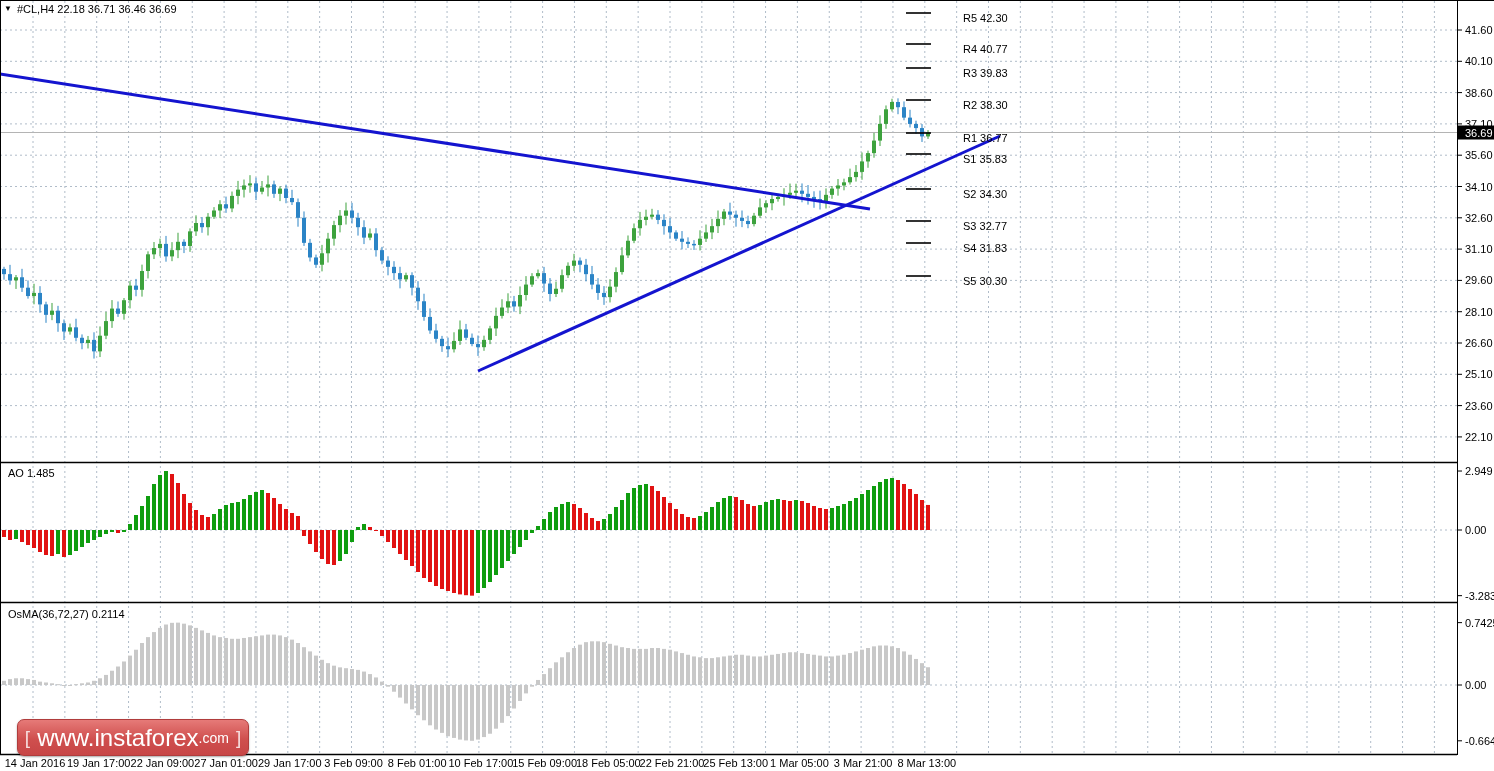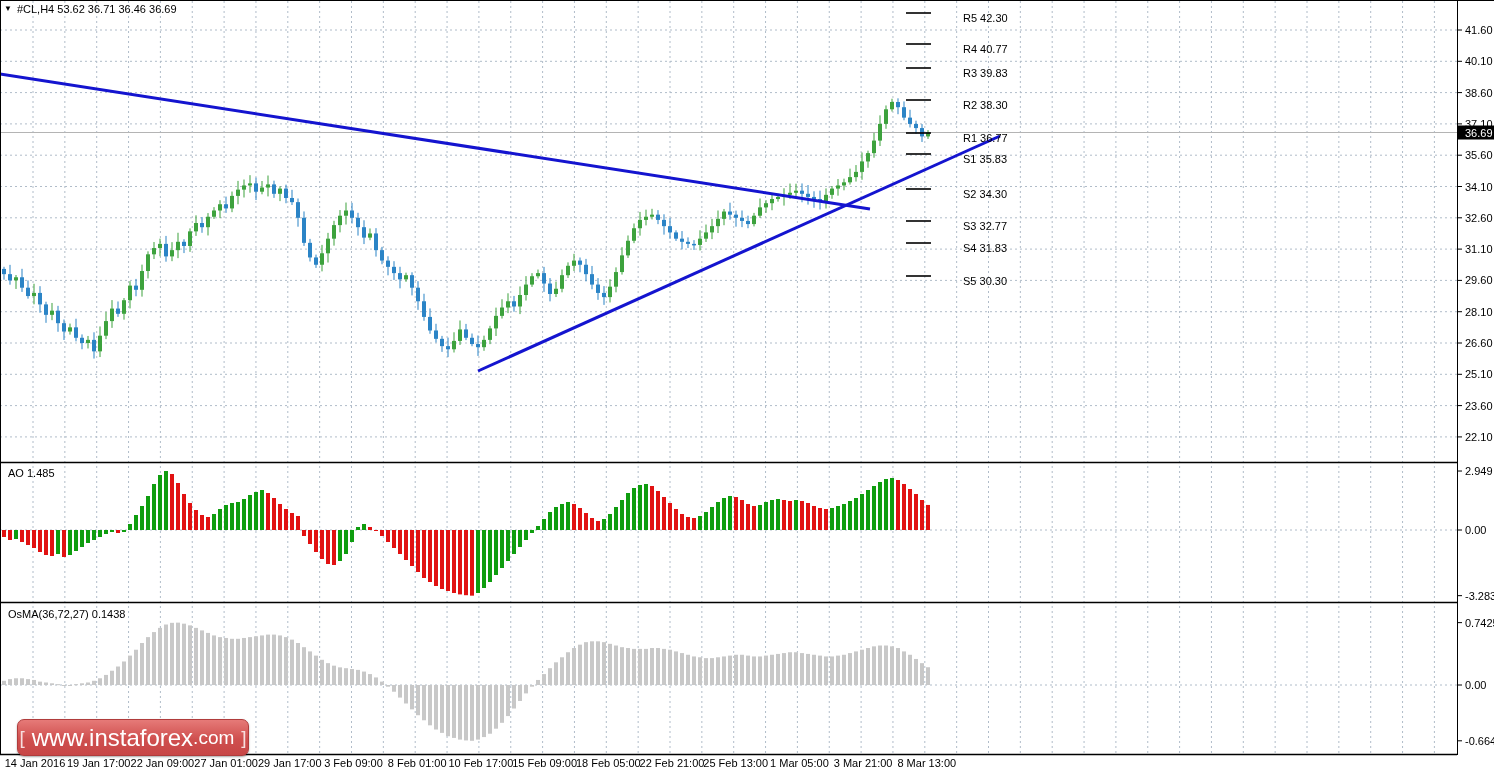--- a/index.html
+++ b/index.html
@@ -9,21 +9,21 @@
   .hud{position:absolute;font-size:11px;line-height:13px;white-space:nowrap;}
   #symbol-title{left:4px;top:3px;display:flex;align-items:center;gap:5px;}
   #dd{font-size:8px;position:relative;top:-1px;cursor:pointer;}
   #ao-label{left:8px;top:467px;}
   #osma-label{left:8px;top:608px;}
   #watermark{position:absolute;left:17px;top:719px;width:230px;height:35px;border-radius:7px;
              background:linear-gradient(#e67a78,#cf4f4e 55%,#c74646);border:1px solid #b03c3c;
              box-shadow:0 1px 2px rgba(0,0,0,.35);display:flex;align-items:center;justify-content:center;
              color:#fff;}
   #watermark .wm-main{font-size:24px;letter-spacing:0px;}
-  #watermark .wm-small{font-size:19px;}
+  #watermark .wm-small{font-size:14px;}
   #watermark .wm-br{font-size:19px;margin:0 7px;color:#f7dede;}
   text{font-family:"Liberation Sans",sans-serif;}
 </style>
 </head>
 <body>
 
 <div id="screen">
   <svg id="chart-svg" width="1494" height="771">
       <line x1="33" y1="1" x2="33" y2="753" stroke="#b0bcc9" stroke-width="1" stroke-dasharray="2 3"></line>
       <line x1="64.85" y1="1" x2="64.85" y2="753" stroke="#b0bcc9" stroke-width="1" stroke-dasharray="2 3"></line>
@@ -789,29 +789,29 @@
       <text x="608.3000000000001" y="767" text-anchor="middle" font-size="11" fill="#000" font-weight="normal">18 Feb 05:00</text>
       <text x="672" y="767" text-anchor="middle" font-size="11" fill="#000" font-weight="normal">22 Feb 21:00</text>
       <text x="735.7" y="767" text-anchor="middle" font-size="11" fill="#000" font-weight="normal">25 Feb 13:00</text>
       <text x="799.4000000000001" y="767" text-anchor="middle" font-size="11" fill="#000" font-weight="normal">1 Mar 05:00</text>
       <text x="863.1" y="767" text-anchor="middle" font-size="11" fill="#000" font-weight="normal">3 Mar 21:00</text>
       <text x="926.8000000000001" y="767" text-anchor="middle" font-size="11" fill="#000" font-weight="normal">8 Mar 13:00</text>
     </svg>
 
   <div class="hud" id="symbol-title">
     <span id="dd">▼</span>
-    <span>#CL,H4 53.62 36.71 36.46 36.69</span>
+    <span>#CL,H4 22.18 36.71 36.46 36.69</span>
   </div>
 
   <div class="hud" id="ao-label">
     <span>AO</span>&nbsp;<span>1.485</span>
   </div>
 
   <div class="hud" id="osma-label">
-    <span>OsMA(36,72,27)</span>&nbsp;<span>0.1438</span>
+    <span>OsMA(36,72,27)</span>&nbsp;<span>0.2114</span>
   </div>
 
   <div id="watermark">
     <span class="wm-br">[</span>
     <span class="wm-main">www.instaforex</span>
     <span class="wm-small">.com</span>
     <span class="wm-br">]</span>
   </div>
 </div>
 

